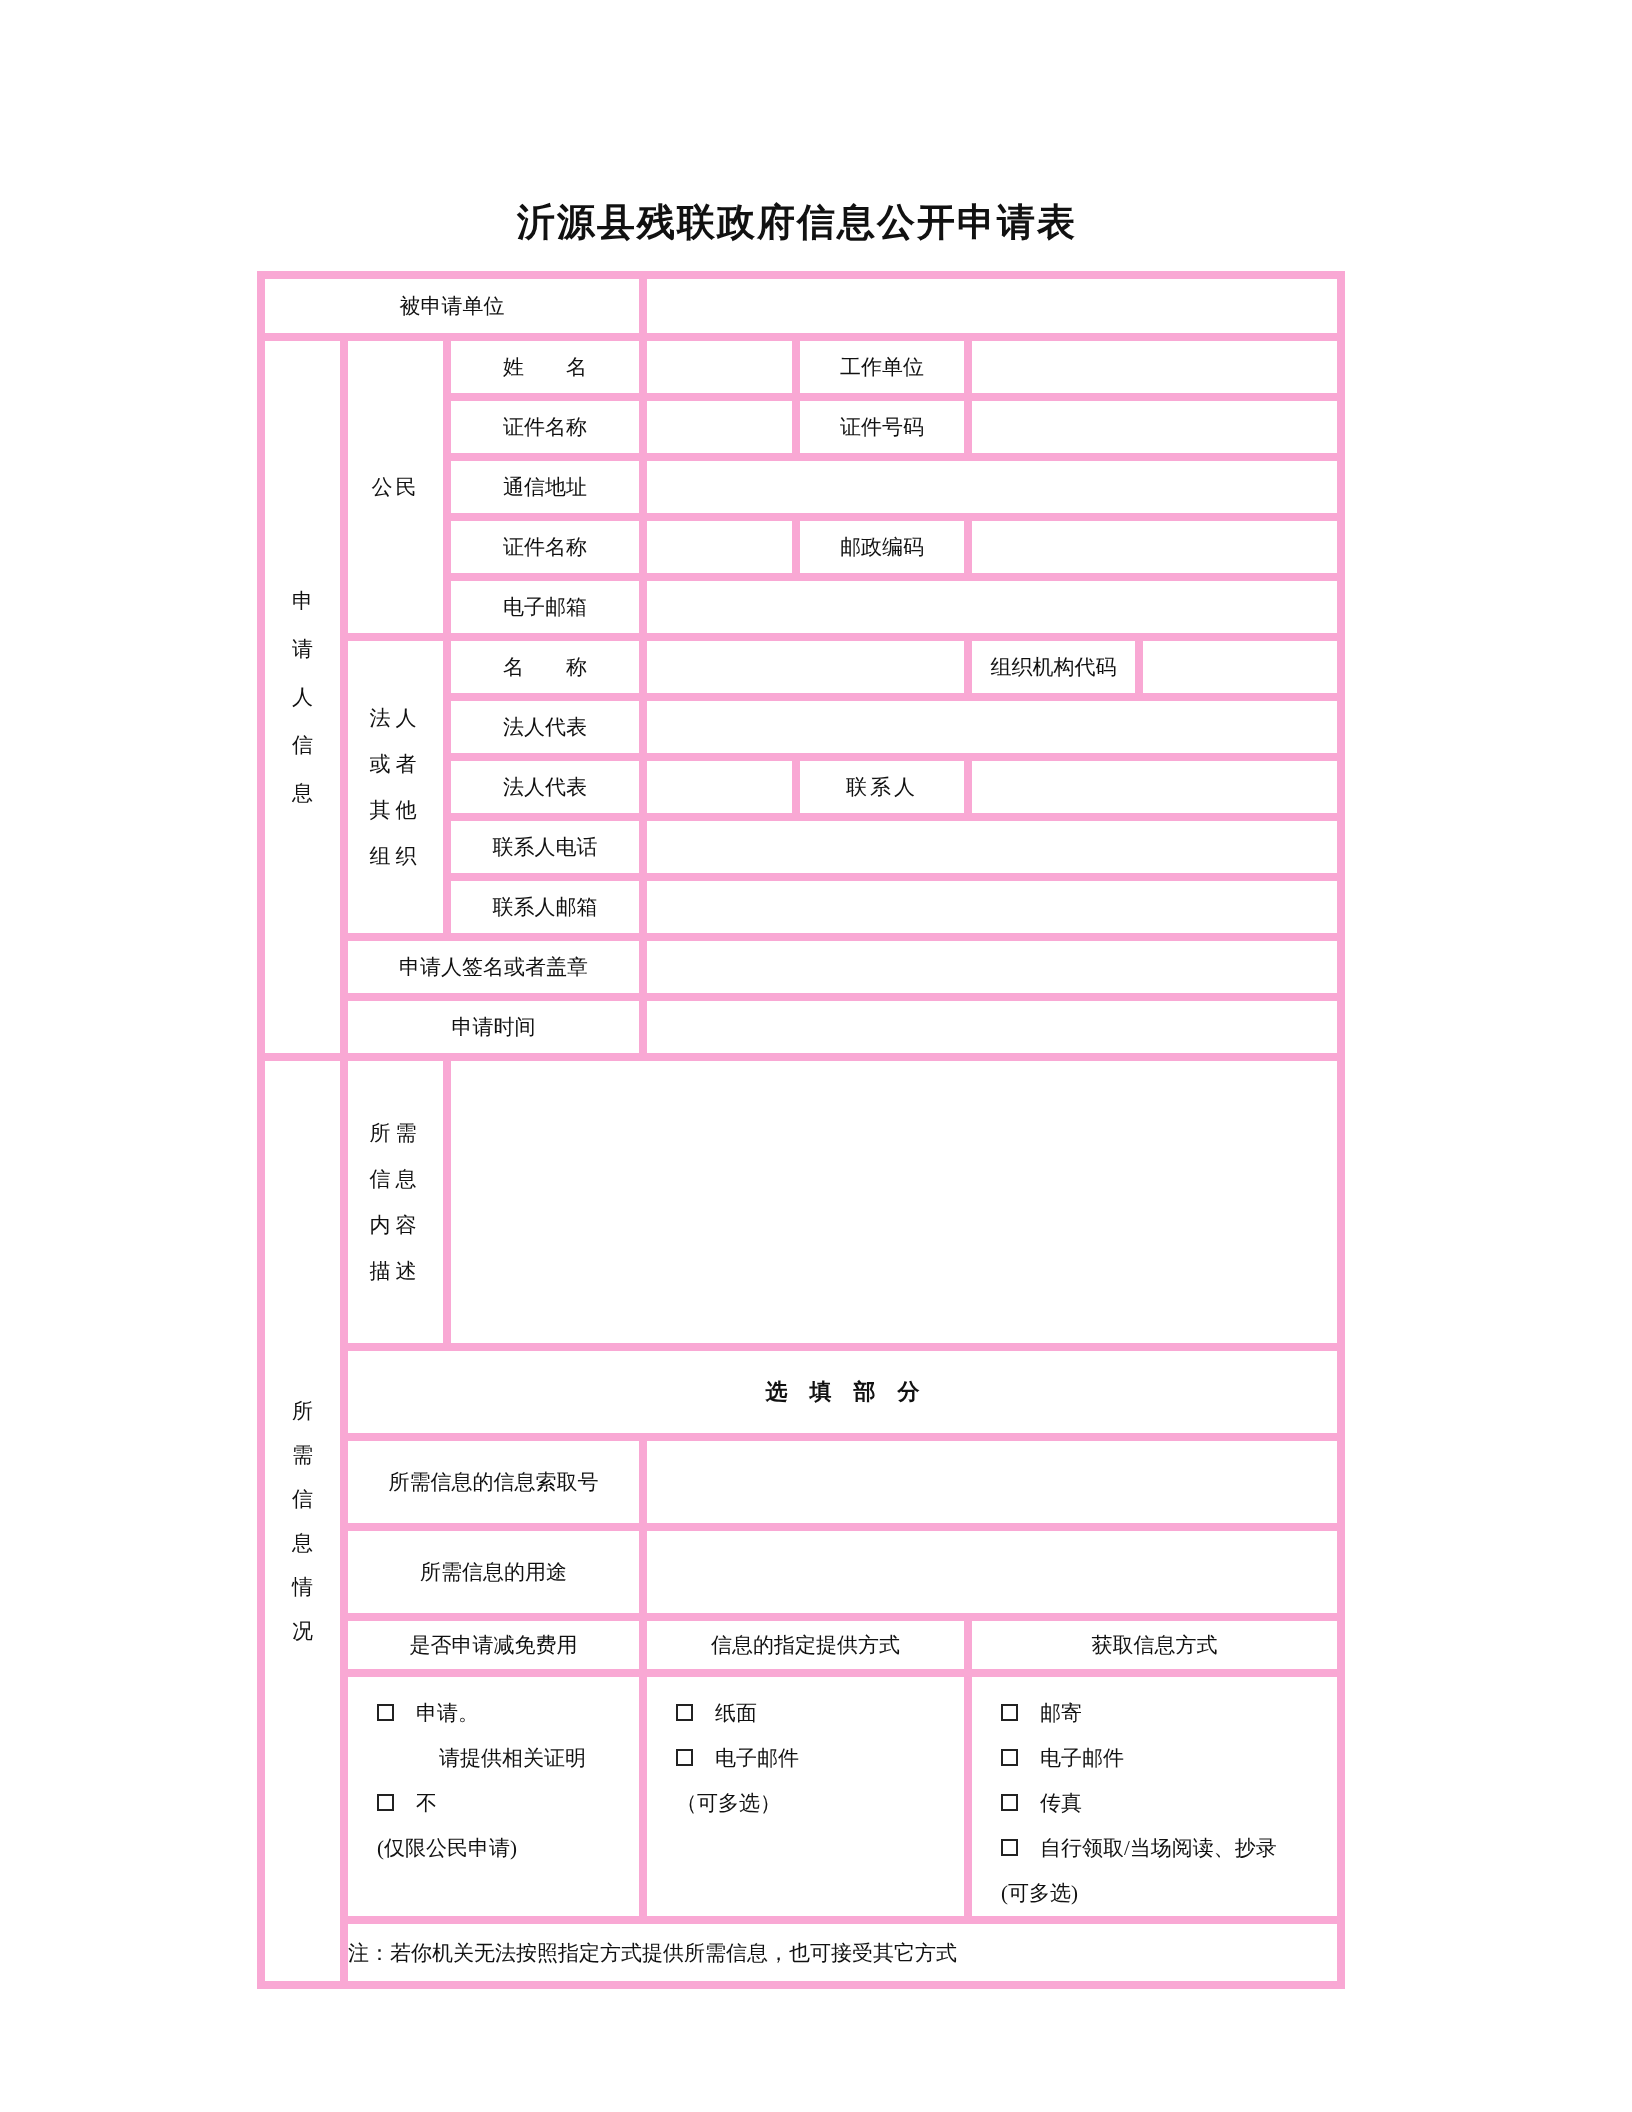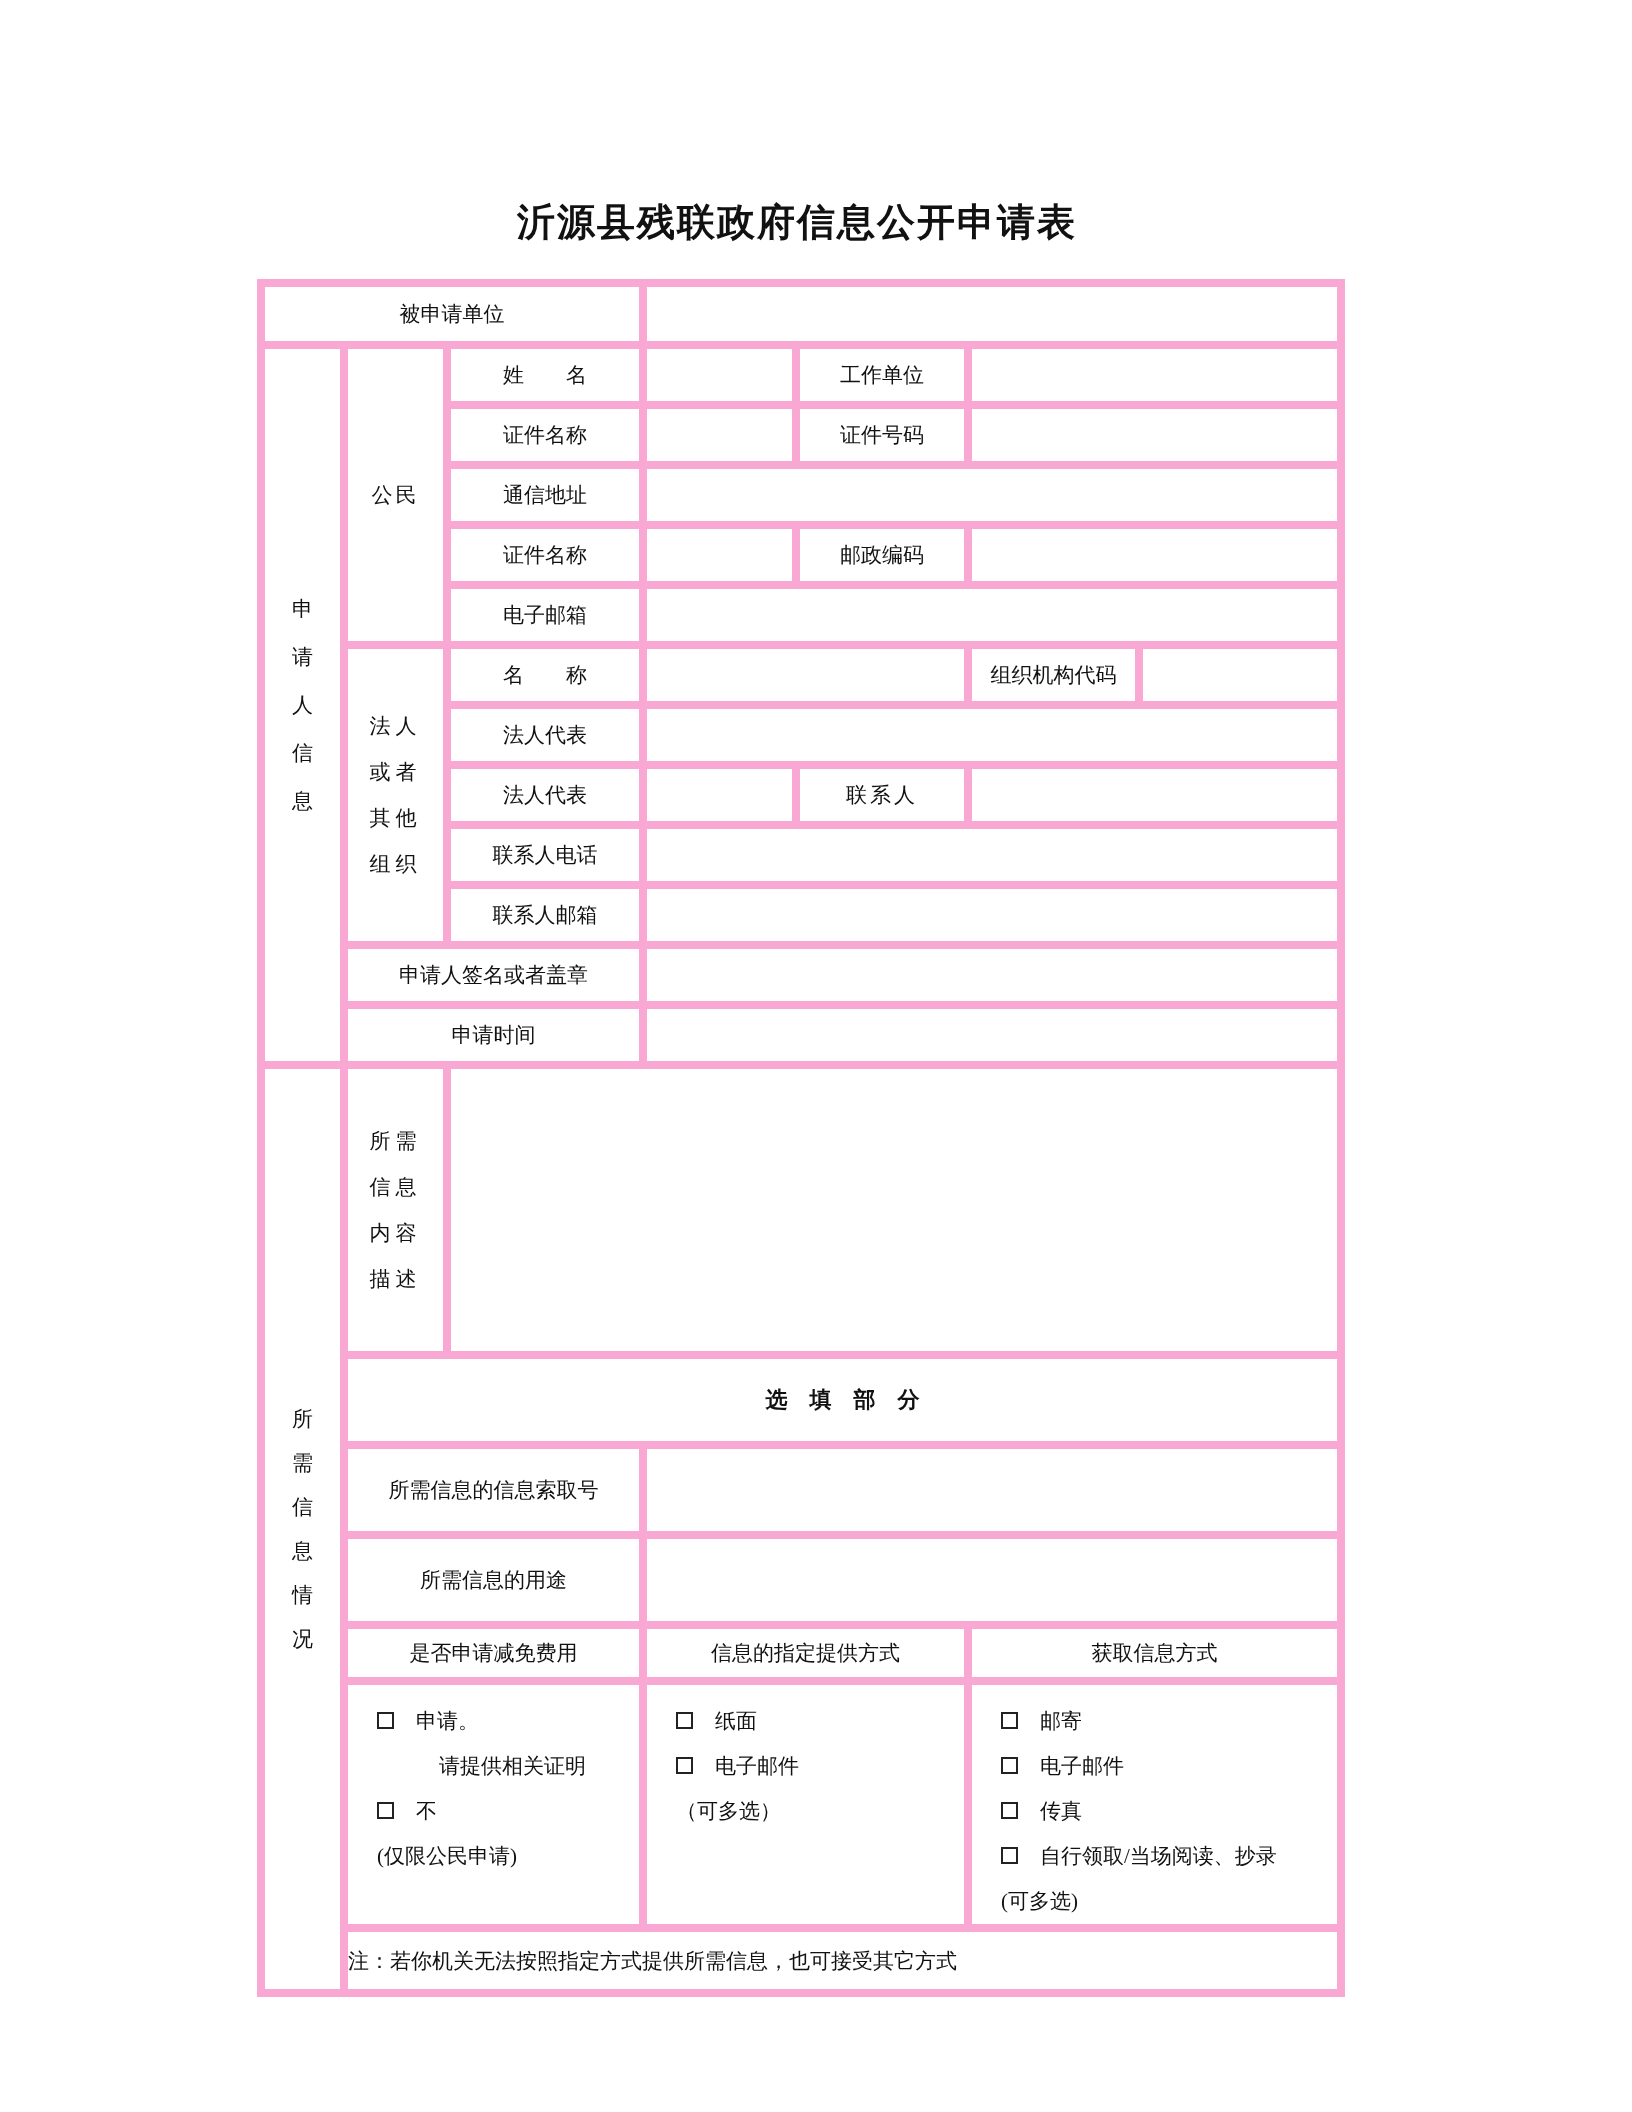--- a/index.html
+++ b/index.html
@@ -9,21 +9,21 @@
     width: 1632px; height: 2112px;
     font-family: "Liberation Serif", "DejaVu Serif", serif;
     color: #111111;
   }
   .sheet {
     position: absolute;
     left: 257px; top: 198px;
     width: 1080px;
   }
   .title {
-    margin: 0 0 32px 0;
+    margin: 0 0 24px 0;
     text-align: center;
     font-size: 38px;
     font-weight: bold;
     letter-spacing: 2px;
     line-height: 1.3;
   }
   table.form-table {
     border-collapse: collapse;
     table-layout: fixed;
     width: 1080px;

